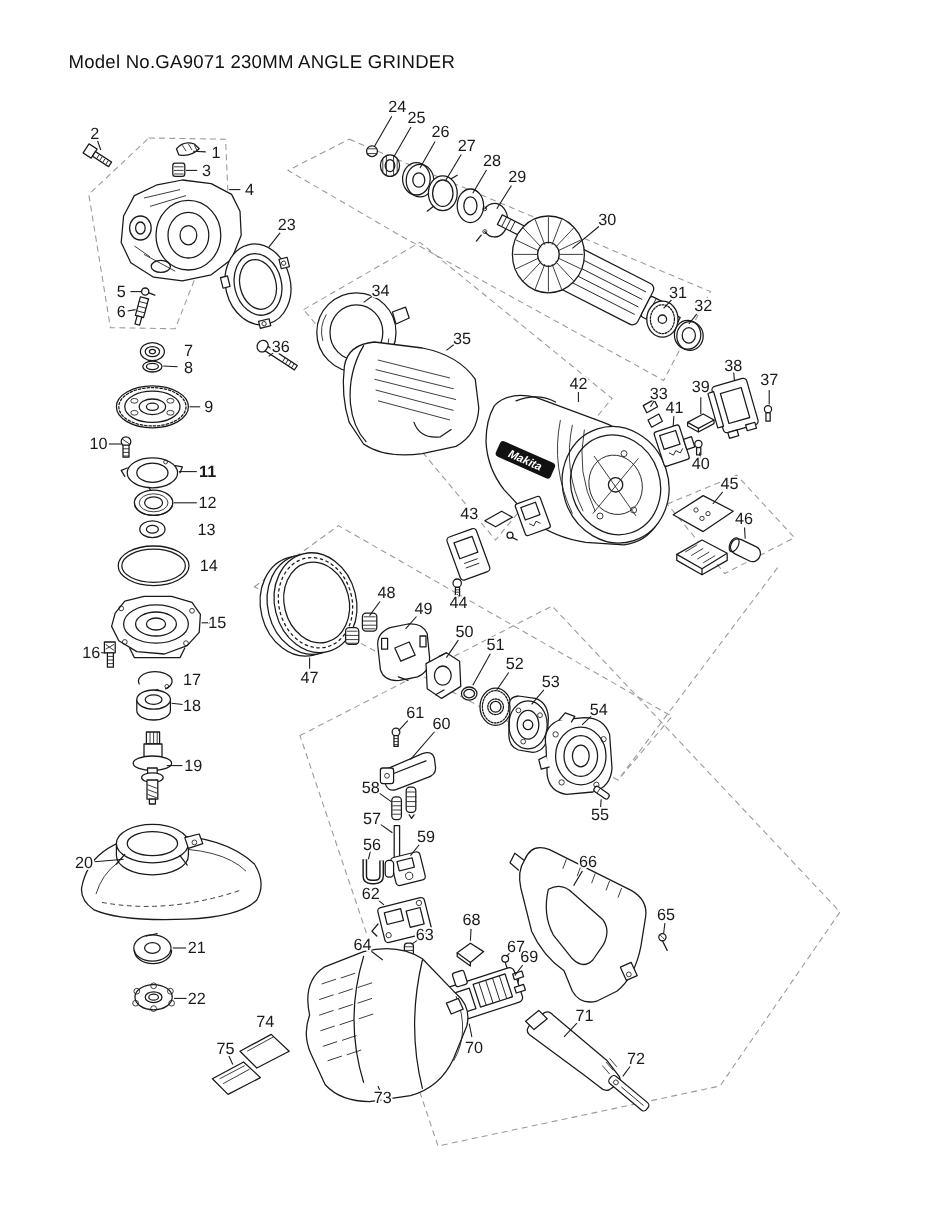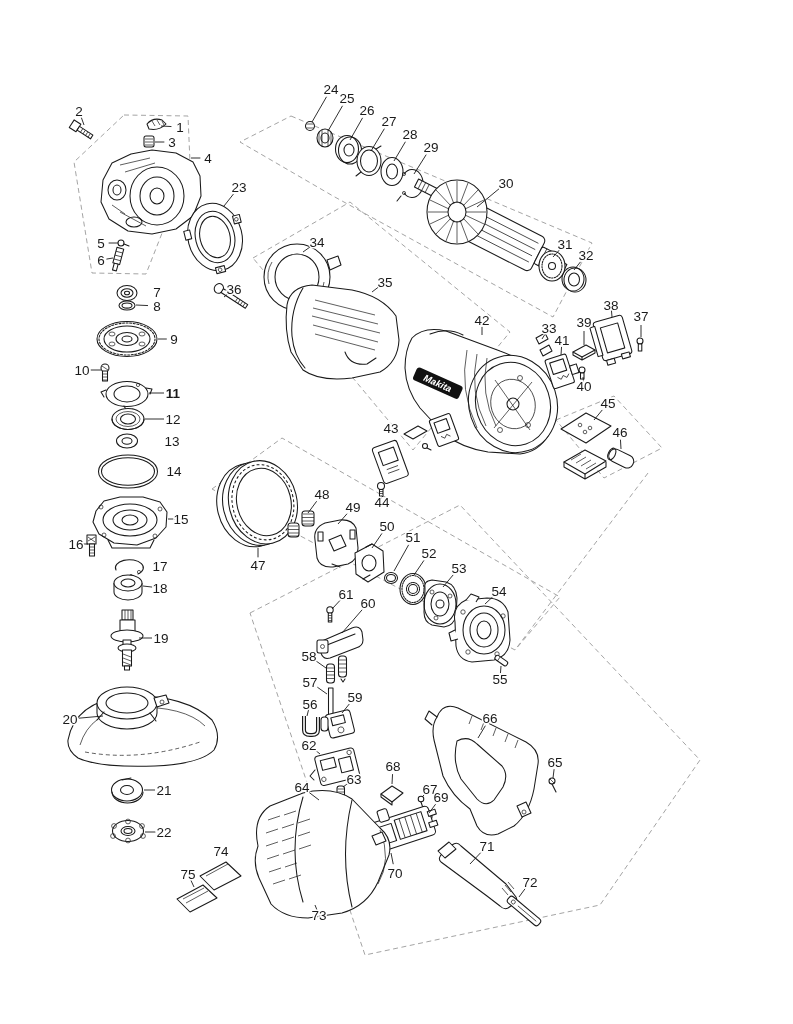--- a/index.html
+++ b/index.html
@@ -16,20 +16,21 @@
   .leader{stroke:#1a1a1a;stroke-width:.9;}
   .plabel{font:13.5px "Liberation Sans",sans-serif;fill:#1a1a1a;text-anchor:middle;
           paint-order:stroke;stroke:#fff;stroke-width:3px;}
   .plabel.bold{font-weight:bold;}
   .brandtxt{font:italic bold 9.5px "Liberation Sans",sans-serif;fill:#fff;text-anchor:middle;}
 </style>
 </head>
 <body>
 
 <div id="page">
+  <div id="title">Model No.GA9071 230MM ANGLE GRINDER</div>
 
   <svg width="793" height="1024" viewBox="0 0 793 1024">
 
     <g>
       <polygon class="dash" points="124,115 188,116 190,162 146,274 92,273 74,162"></polygon>
       <polygon class="dash" points="291,116 592,243 553,317 333,196 240,142"></polygon>
       <polygon class="dash" points="253,258 350,202 510,332 413,450"></polygon>
       <polygon class="dash" points="556,420 614,396 662,448 604,478"></polygon>
       <polygon class="dash" points="212,489 282,438 560,597 515,650"></polygon>
       <line class="dash" x1="648" y1="473" x2="515" y2="650"></line>

